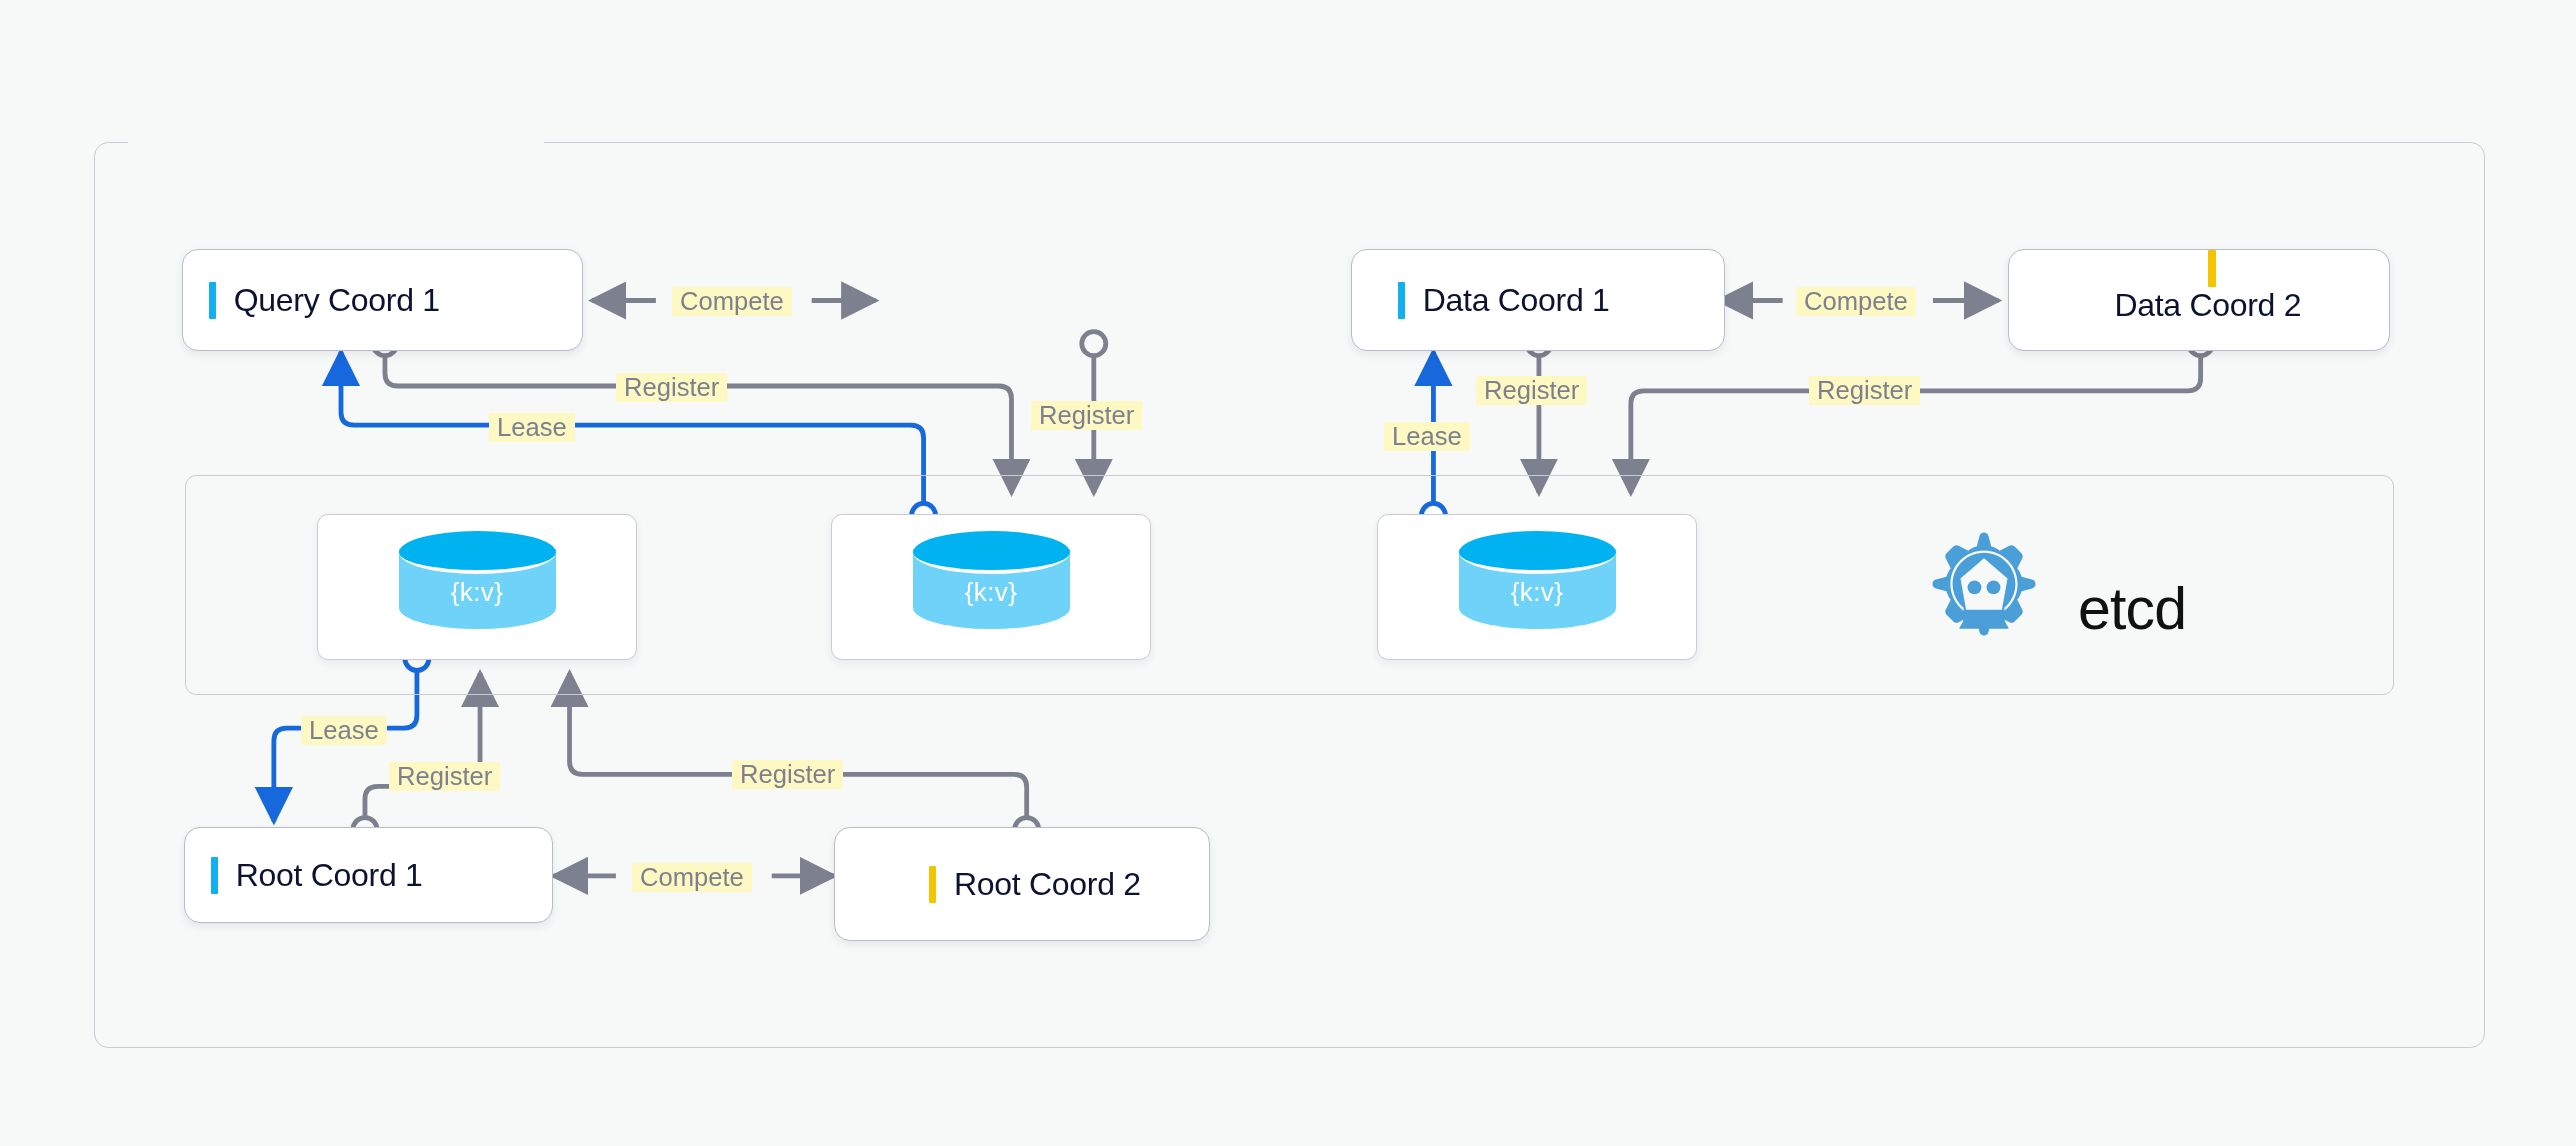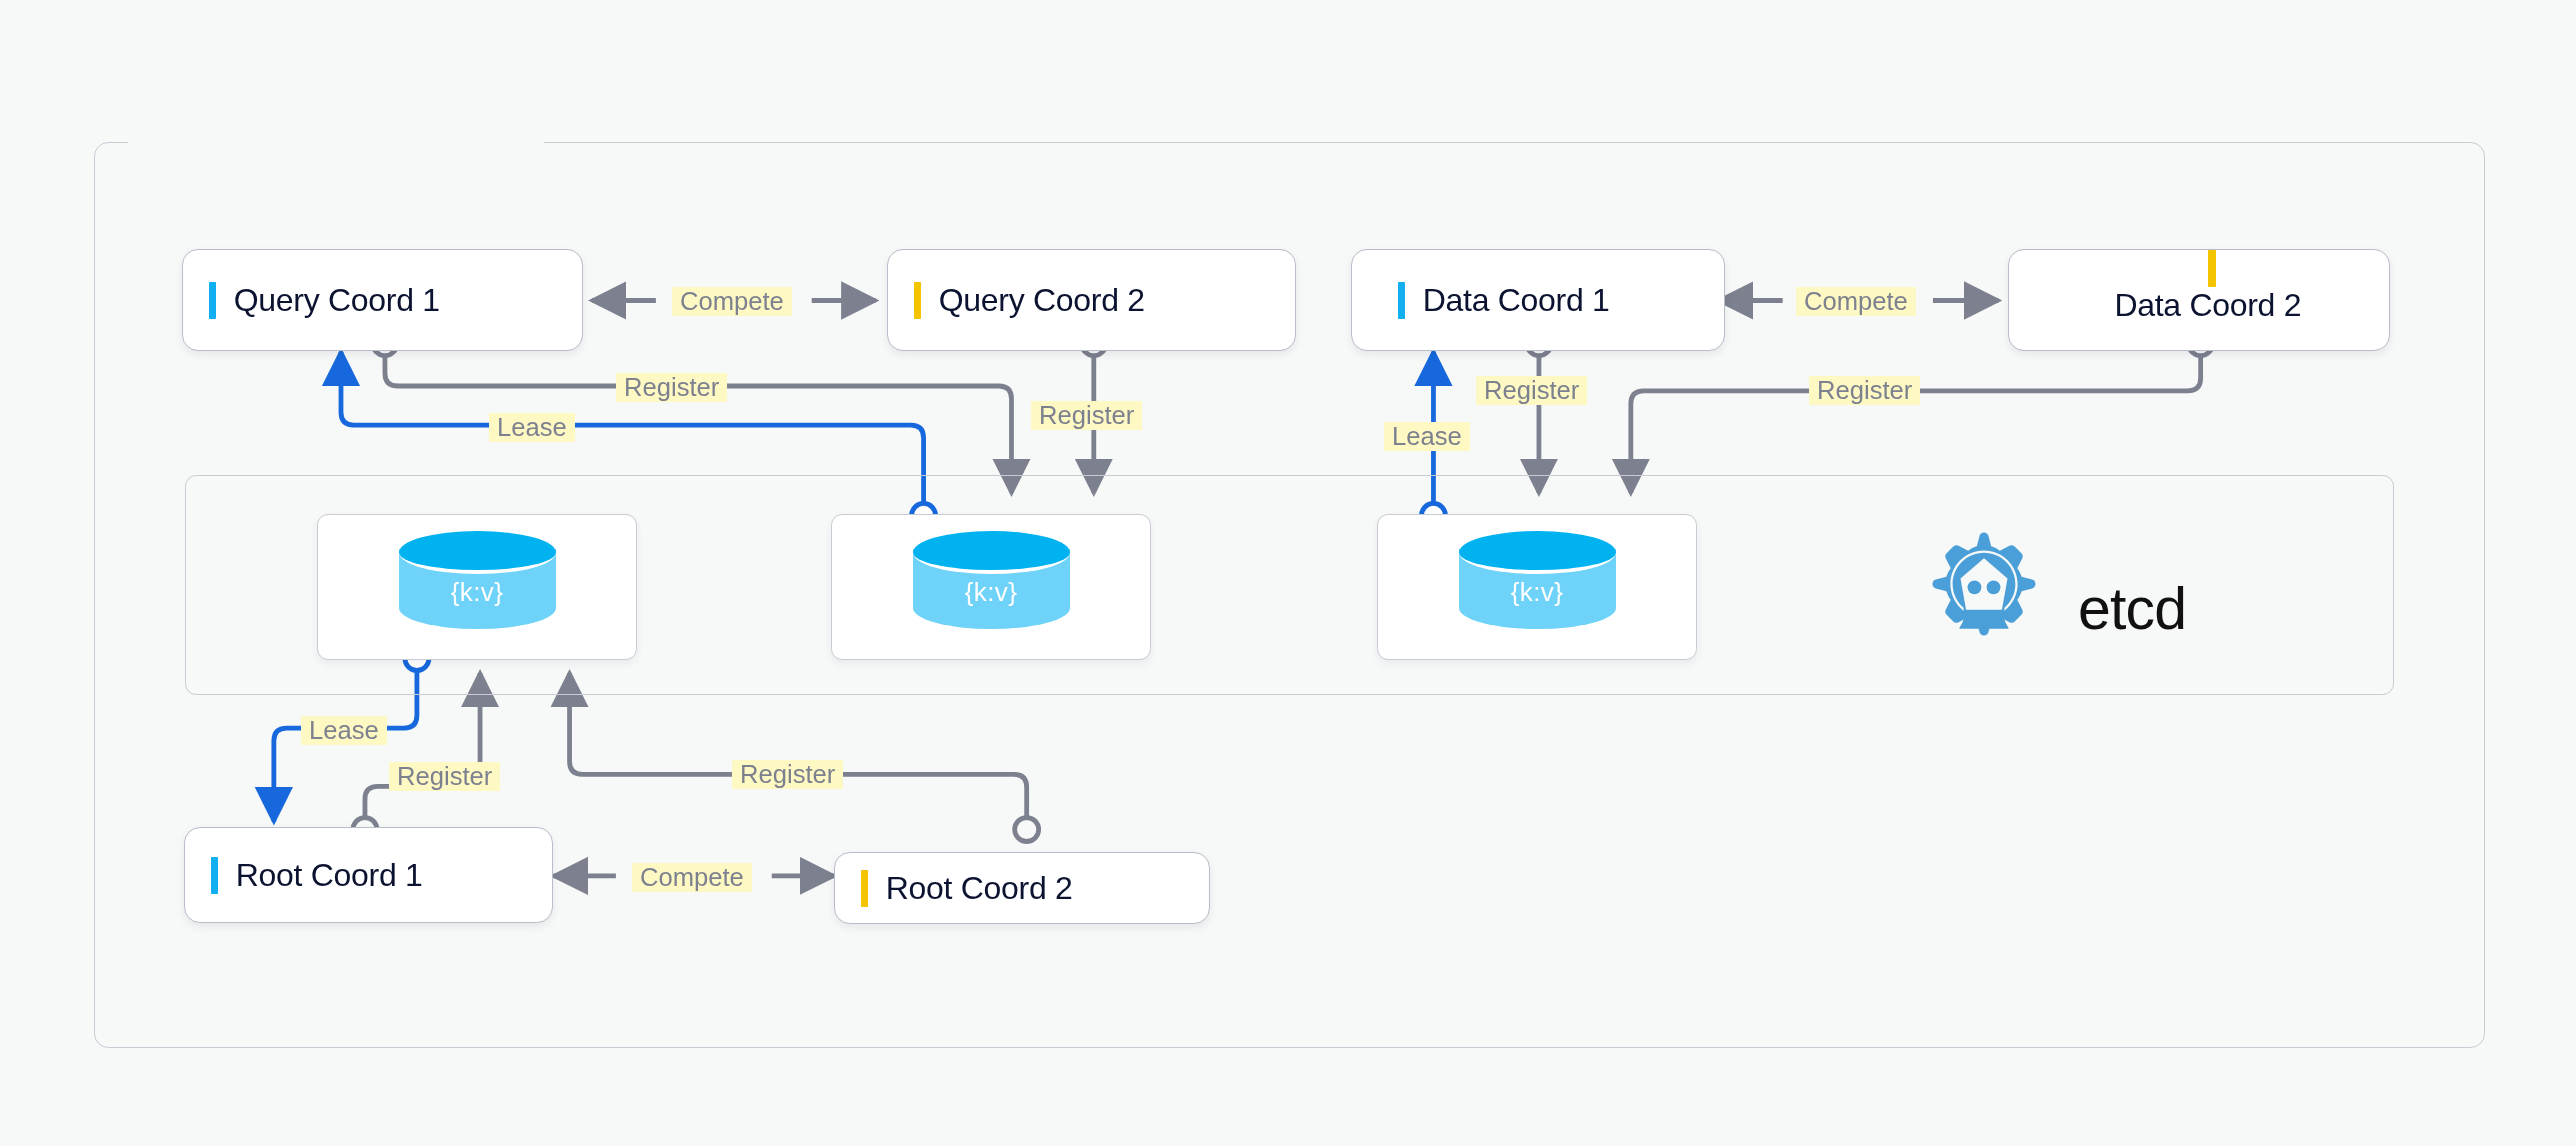--- a/index.html
+++ b/index.html
@@ -259,41 +259,37 @@
   <div id="outer-panel"></div>
   <div id="title-mask"></div>
 
   <div id="etcd-panel"></div>
 
   <div class="node" style="left:182px; top:249px; width:401px; height:102px;">
     <span class="bar blue"></span>
     <span class="label">Query Coord 1</span>
   </div>
 
-  <div class="node" style="left:887px; top:249px; width:409px; height:102px;">
-    <span class="bar yellow"></span>
-    <span class="label">Query Coord 2</span>
-  </div>
 
   <div class="node" style="left:1351px; top:249px; width:374px; height:102px;padding-left:20px;">
     <span class="bar blue"></span>
     <span class="label">Data Coord 1</span>
   </div>
 
   <div class="node" style="left:2008px; top:249px; width:382px; height:102px;flex-direction:column;">
     <span class="bar yellow"></span>
     <span class="label">Data Coord 2</span>
   </div>
 
   <div class="node" style="left:184px; top:827px; width:369px; height:96px;">
     <span class="bar blue"></span>
     <span class="label">Root Coord 1</span>
   </div>
 
-  <div class="node" style="left:834px; top:852px; width:376px; height:72px;">
+  <div class="node" style="left:834px; top:827px; width:376px; height:114px;justify-content:center;">
     <span class="bar yellow"></span>
     <span class="label">Root Coord 2</span>
   </div>
 
   <div class="dbcard" style="left:317px; top:514px; width:320px; height:146px;">
     <div class="cyl">
       <div class="bodytop"></div>
       <div class="body"></div>
       <div class="top"></div>
       <div class="kv">{k:v}</div>

